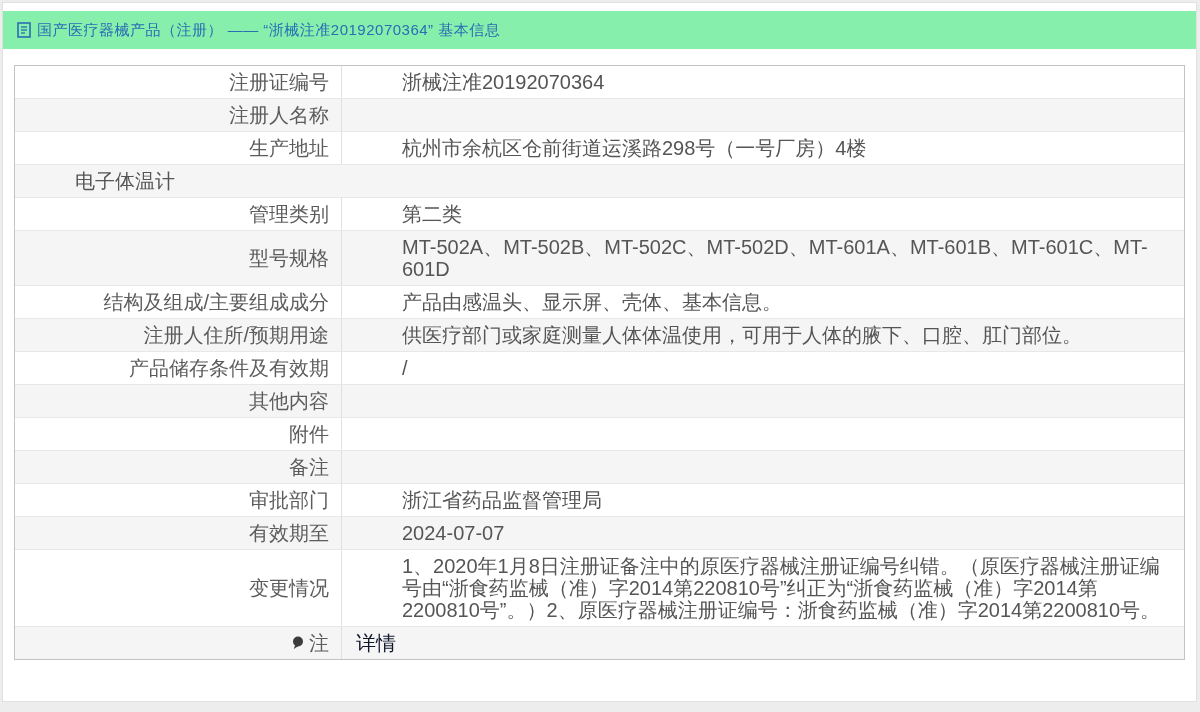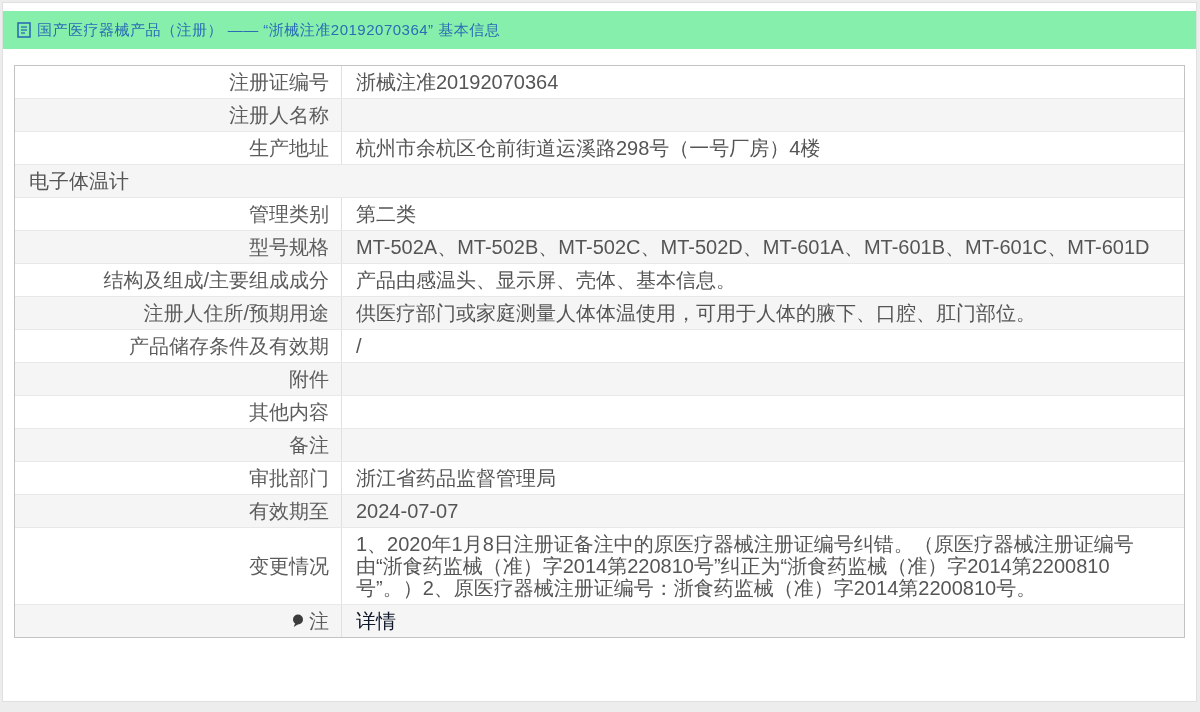--- a/index.html
+++ b/index.html
@@ -58,21 +58,21 @@
     flex-shrink: 0;
   }
   .cell-value {
     flex: 1;
     min-height: 32px;
     padding: 5px 14px;
     color: #555555;
     display: flex;
     align-items: center;
   }
-  .cell-value .wrap { width: 100%; }
+  .cell-value .wrap { width: 100%; margin-left: 46px; }
   a.details-link {
     color: #0f172a;
     text-decoration: none;
     cursor: pointer;
   }
   .balloon-icon { display: inline-flex; align-items: center; margin-right: 2px; }
 </style>
 </head>
 <body>
 
@@ -146,28 +146,28 @@
     </div>
 
     <div class="row">
       <div class="cell-label">产品储存条件及有效期</div>
       <div class="cell-value">
           <span class="wrap">/</span>
         </div>
     </div>
 
     <div class="row">
+      <div class="cell-label">其他内容</div>
+      <div class="cell-value">
+          <span class="wrap"></span>
+        </div>
+    </div>
+
+    <div class="row">
       <div class="cell-label">附件</div>
-      <div class="cell-value">
-          <span class="wrap"></span>
-        </div>
-    </div>
-
-    <div class="row">
-      <div class="cell-label">其他内容</div>
       <div class="cell-value">
           <span class="wrap"></span>
         </div>
     </div>
 
     <div class="row">
       <div class="cell-label">备注</div>
       <div class="cell-value">
           <span class="wrap"></span>
         </div>

